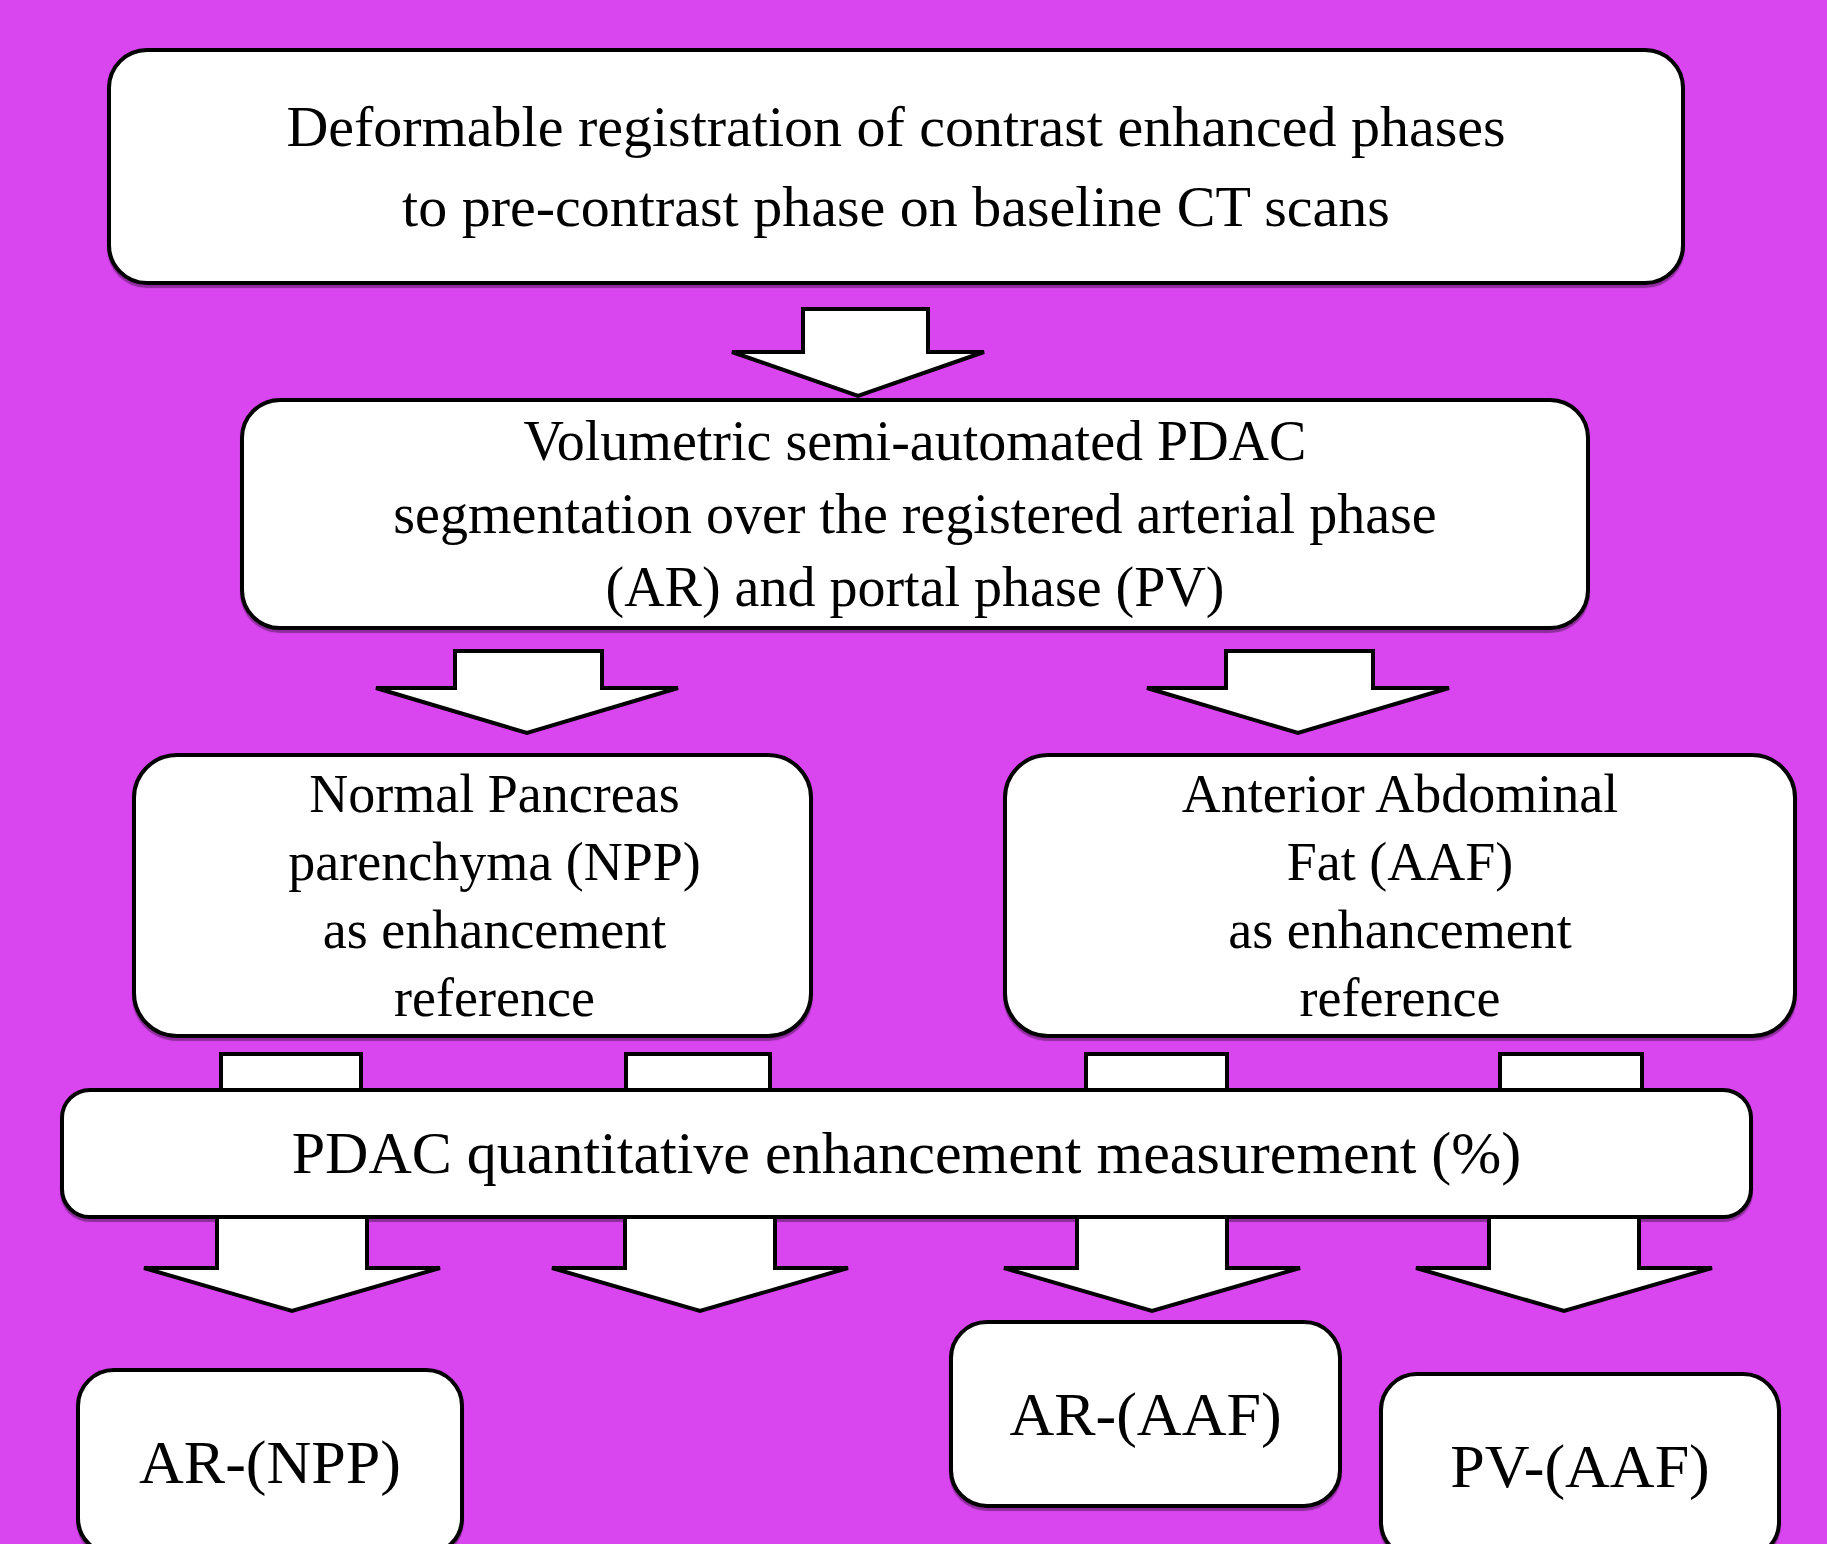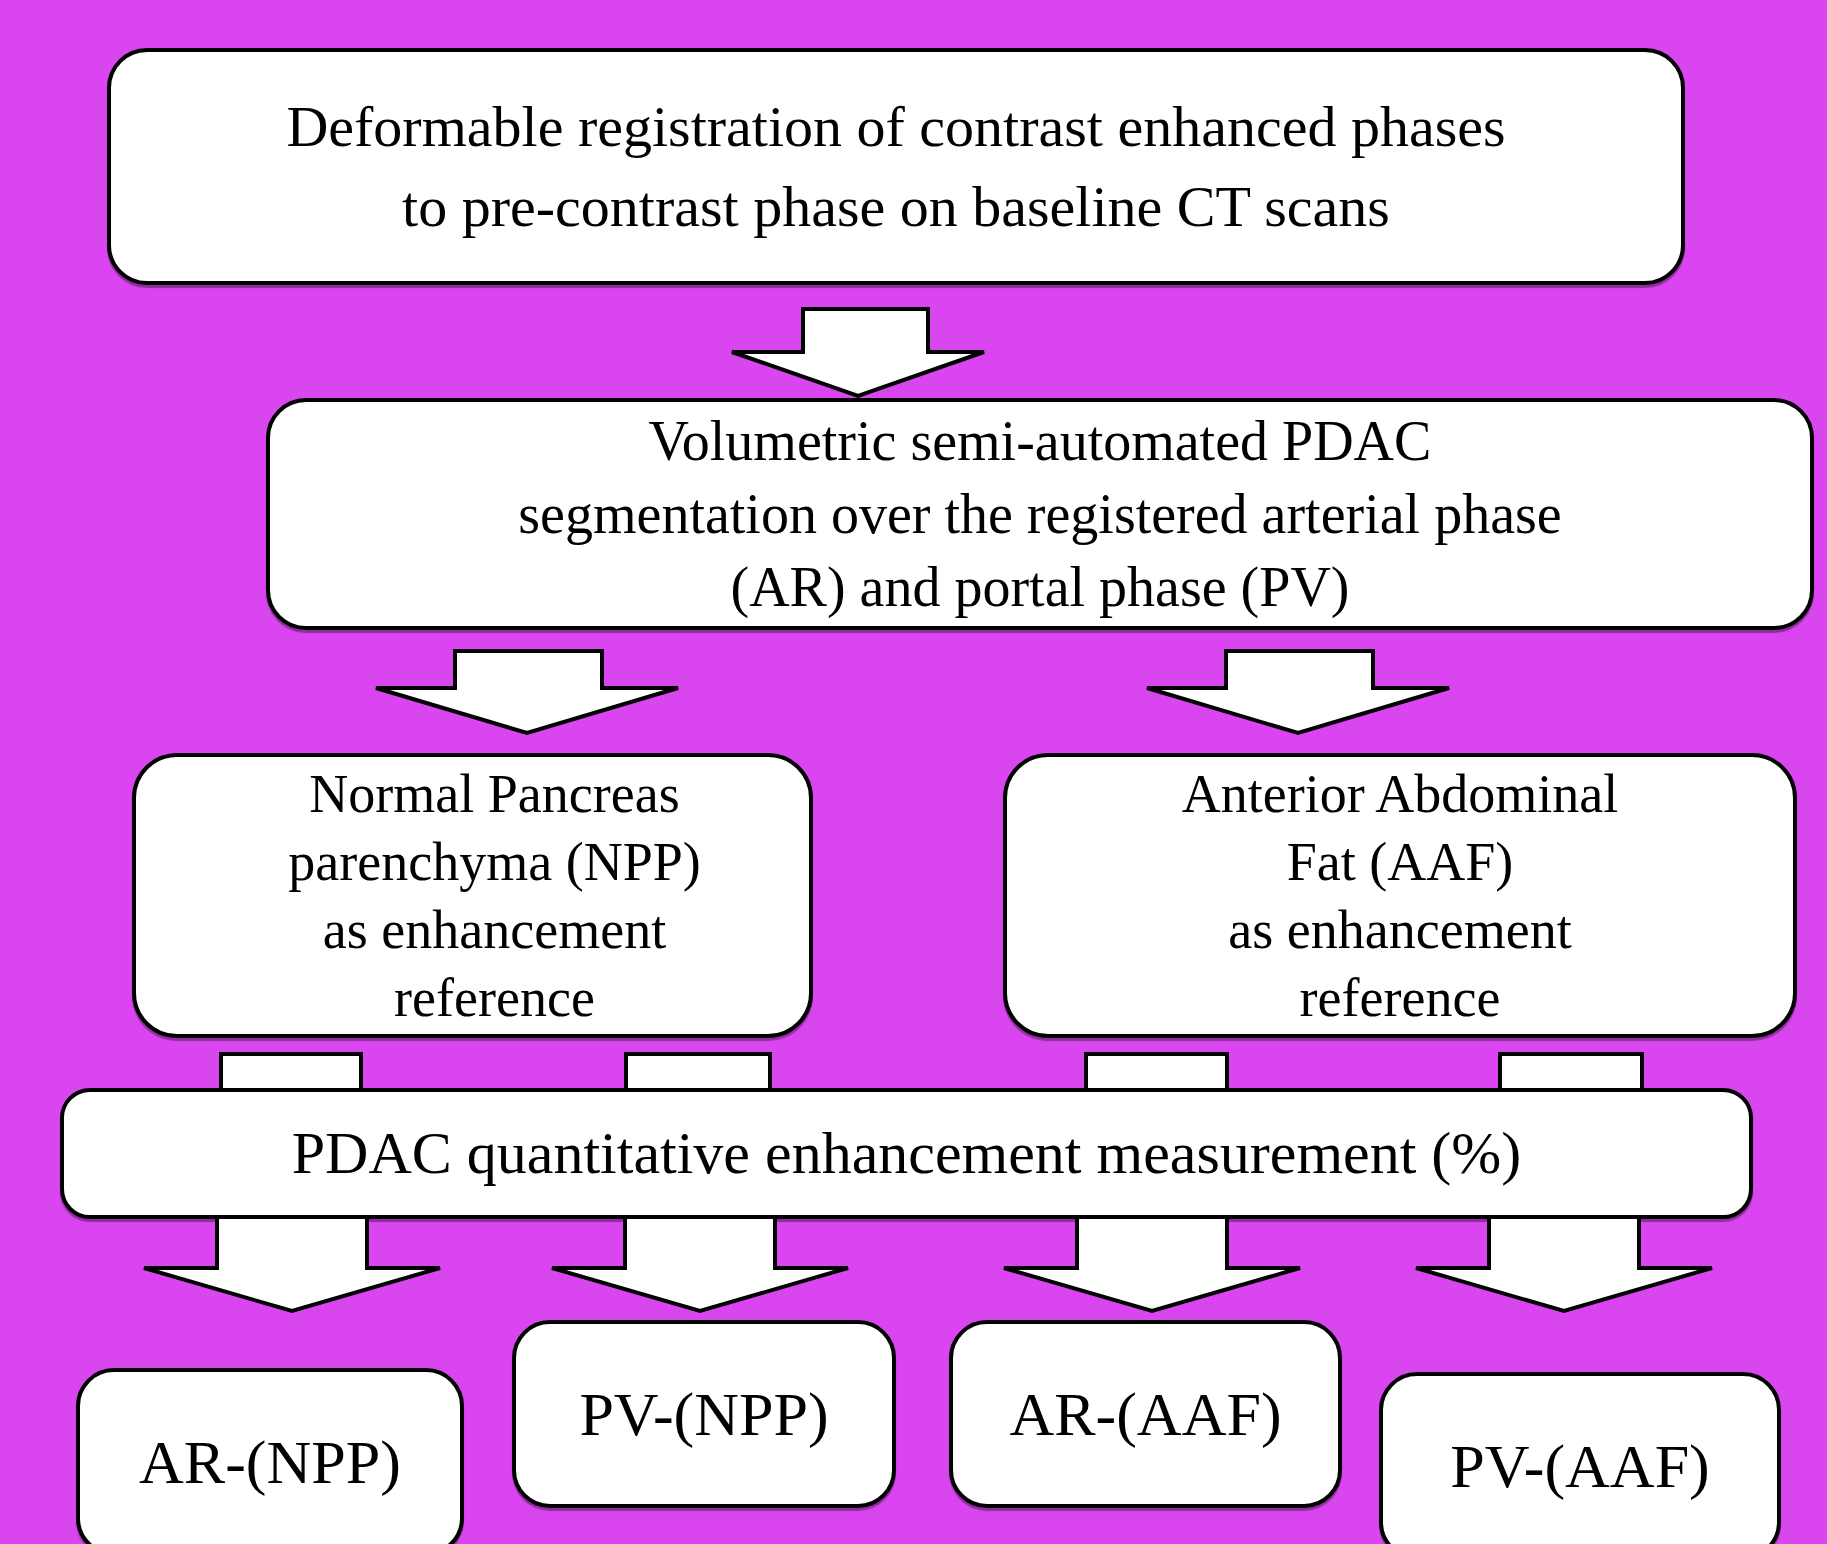--- a/index.html
+++ b/index.html
@@ -47,21 +47,21 @@
 <div class="canvas">
 
   <div class="node" style="left:107px; top:48px; width:1578px; height:237px; border-radius:40px; font-size:58px; line-height:80px;">
     <span class="lbl">Deformable registration of contrast enhanced phases<br>to pre-contrast phase on baseline CT scans</span>
   </div>
 
   <svg class="arrow" style="left:728px; top:306px;" width="260" height="94" viewBox="0 0 260 94">
     <polygon points="75,3 200,3 200,46 256,46 130,90 4,46 75,46"></polygon>
   </svg>
 
-  <div class="node" style="left:240px; top:398px; width:1548px; height:232px; border-radius:40px; font-size:56px; line-height:73px;margin-left:26px;">
+  <div class="node" style="left:240px; top:398px; width:1350px; height:232px; border-radius:40px; font-size:56px; line-height:73px;">
     <span class="lbl">Volumetric semi-automated PDAC<br>segmentation over the registered arterial phase<br>(AR) and portal phase (PV)</span>
   </div>
 
   <svg class="arrow" style="left:372px; top:648px;" width="310" height="90" viewBox="0 0 310 90">
     <polygon points="83,3 230,3 230,40 306,40 155,85 4,40 83,40"></polygon>
   </svg>
   <svg class="arrow" style="left:1143px; top:648px;" width="310" height="90" viewBox="0 0 310 90">
     <polygon points="83,3 230,3 230,40 306,40 155,85 4,40 83,40"></polygon>
   </svg>
 
@@ -90,23 +90,20 @@
   <svg class="arrow" style="left:1001px; top:1219px;" width="302" height="95" viewBox="0 0 302 95">
     <path d="M76,0 L76,49 L3,49 L151,92 L299,49 L226,49 L226,0"></path>
   </svg>
   <svg class="arrow" style="left:1413px; top:1219px;" width="302" height="95" viewBox="0 0 302 95">
     <path d="M76,0 L76,49 L3,49 L151,92 L299,49 L226,49 L226,0"></path>
   </svg>
 
   <div class="node" style="left:76px; top:1320px; width:388px; height:188px; border-radius:38px; font-size:62px;margin-top:48px;">
     <span class="lbl">AR-(NPP)</span>
   </div>
-  <div class="node" style="left:512px; top:1320px; width:384px; height:188px; border-radius:38px; font-size:62px;">
-    <span class="lbl">PV-(NPP)</span>
-  </div>
   <div class="node" style="left:949px; top:1320px; width:393px; height:188px; border-radius:38px; font-size:62px;">
     <span class="lbl">AR-(AAF)</span>
   </div>
   <div class="node" style="left:1379px; top:1372px; width:402px; height:188px; border-radius:38px; font-size:62px;">
     <span class="lbl">PV-(AAF)</span>
   </div>
 
 </div>
 
 </body></html>

